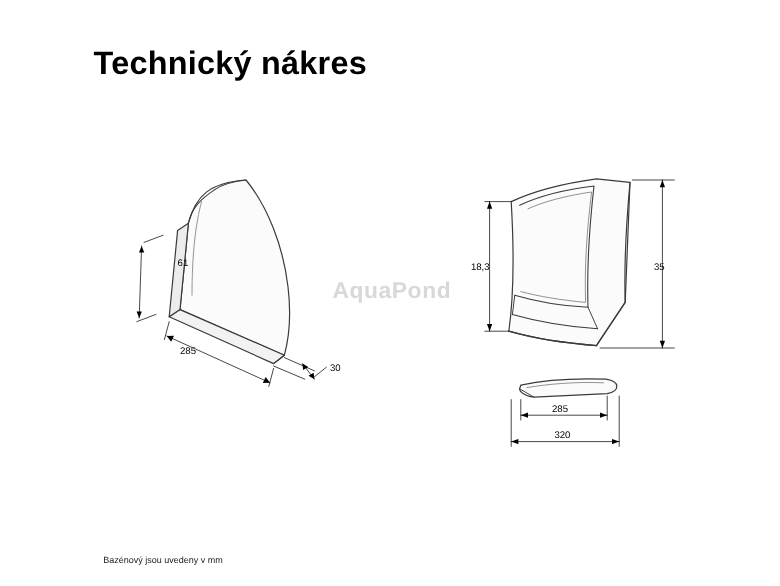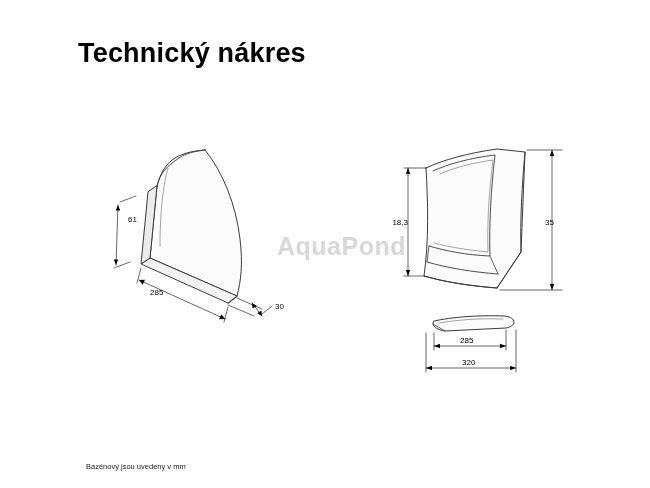--- a/index.html
+++ b/index.html
@@ -45,21 +45,21 @@
     left: 86px;
     top: 462px;
     font-size: 7.5px;
     color: #222222;
     white-space: nowrap;
   }
   .watermark {
     position: absolute;
     left: 277px;
     top: 232px;
-    font-size: 25px;
+    font-size: 19px;
     font-weight: bold;
     color: #d8d8d8;
     letter-spacing: 0.5px;
     white-space: nowrap;
     pointer-events: none;
   }
   .dimlabel {
     position: absolute;
     font-size: 8px;
     color: #000000;
@@ -180,21 +180,21 @@
         <path d="M426,333 L426,372"></path>
         <path d="M516,330 L516,372"></path>
         <path d="M426,368 L516,368"></path>
         <path d="M426,368 l6,-2.2 l0,4.4 z" fill="#000000" stroke="none"></path>
         <path d="M516,368 l-6,-2.2 l0,4.4 z" fill="#000000" stroke="none"></path>
       </g>
 
     </g>
   </svg>
 
-  <div class="dimlabel" style="left:92px; top:215px;padding-left:36px;">61</div>
+  <div class="dimlabel" style="left:112px; top:215px;padding-left:36px;">61</div>
   <div class="dimlabel" style="left:150px; top:288px;">285</div>
   <div class="dimlabel" style="left:275px; top:302px;">30</div>
 
   <div class="dimlabel" style="left:408px; top:218px; transform:translateX(-100%);">18,3</div>
   <div class="dimlabel" style="left:545px; top:218px;">35</div>
 
   <div class="dimlabel" style="left:460px; top:336px;">285</div>
   <div class="dimlabel" style="left:462px; top:358px;">320</div>
 
   <div class="footnote">Bazénový jsou uvedeny v mm</div>

